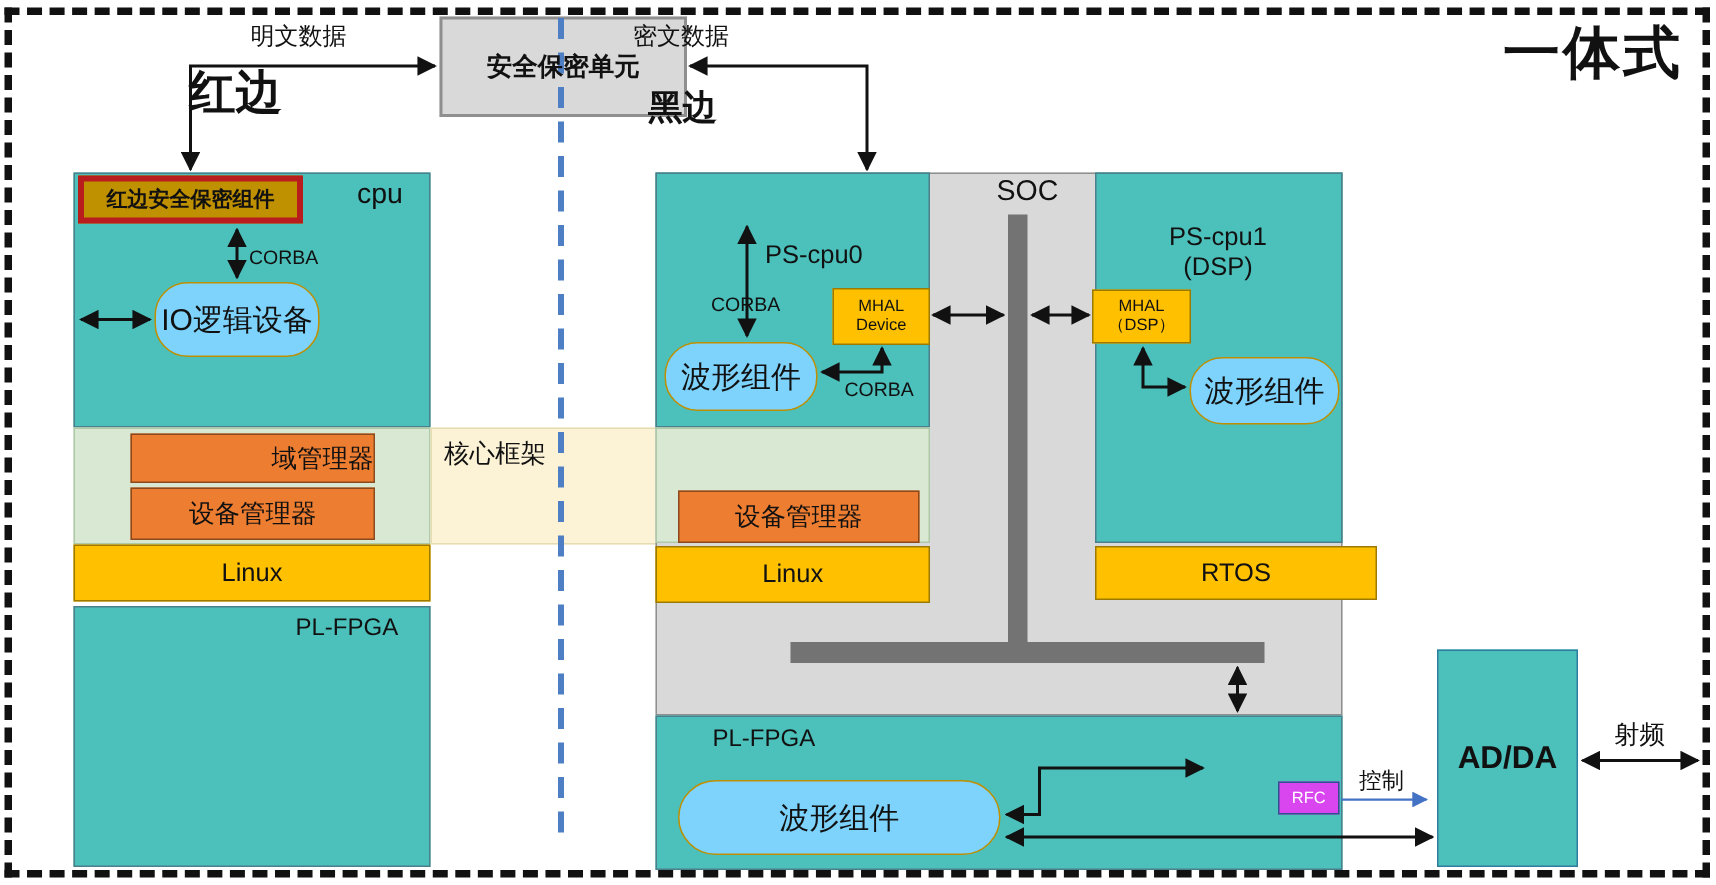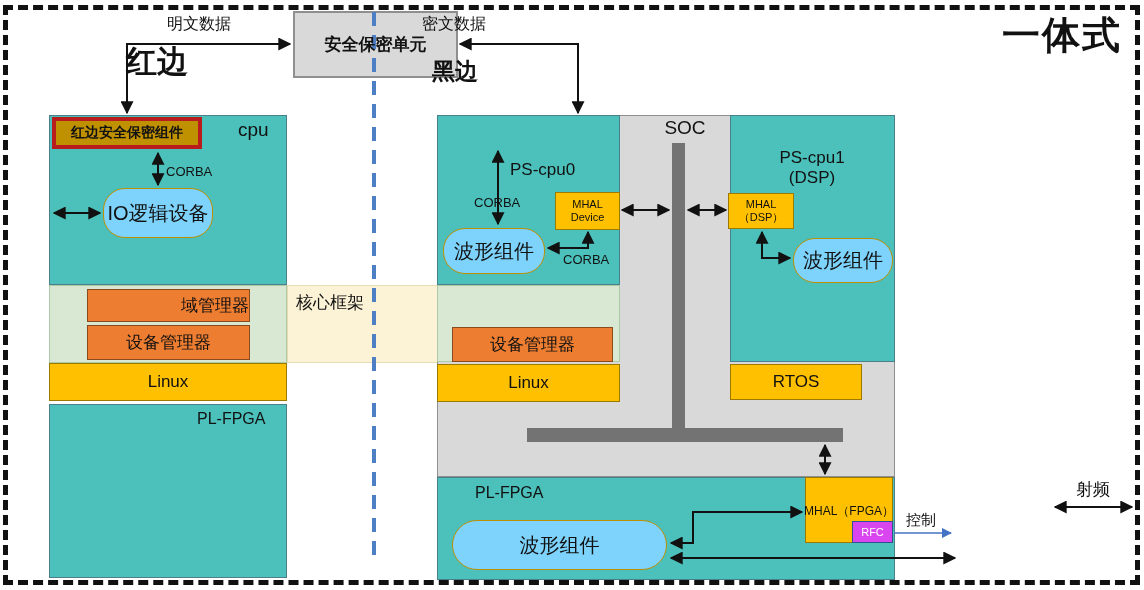--- a/index.html
+++ b/index.html
@@ -94,36 +94,36 @@
     <span>PS-cpu1</span>
     <span>(DSP)</span>
   </div>
   <div class="abs gold center t11" style="left:728px;top:193px;width:66px;height:36px;flex-direction:column;">
     <span class="lbl" style="position:relative;">MHAL</span>
     <span class="lbl" style="position:relative;">（DSP）</span>
   </div>
   <div class="abs round center t20" style="left:793px;top:238px;width:100px;height:45px;">
     <span class="lbl" style="position:relative;">波形组件</span>
   </div>
-  <div class="abs gold center t17" style="left:730px;top:364px;width:132px;height:36px;">
+  <div class="abs gold center t17" style="left:730px;top:364px;width:188px;height:36px;">
     <span class="lbl" style="position:relative;">RTOS</span>
   </div>
 
   <div class="abs teal" style="left:437px;top:477px;width:458px;height:103px;"></div>
   <div class="lbl t16" style="left:475px;top:484px;">PL-FPGA</div>
   <div class="abs round center t20" style="left:452px;top:520px;width:215px;height:50px;border-radius:26px;">
     <span class="lbl" style="position:relative;">波形组件</span>
   </div>
-  <div class="abs gold" style="left:805px;top:477px;width:88px;height:66px;">
-    <div class="lbl center" style="position:relative;top:25px;width:100%;font-size:12px;">MHAL（FPGA）</div>
-  </div>
   <div class="abs center" style="left:852px;top:521px;width:41px;height:22px;background:#d946ef;border:1px solid #2f528f;color:#fff;font-size:11px;">
     <span class="lbl" style="position:relative;color:#fff;">RFC</span>
   </div>
 
+  <div class="abs teal center b" style="left:958px;top:433px;width:94px;height:145px;border:1.5px solid #2f7ea0;font-size:21px;">
+    <span class="lbl" style="position:relative;">AD/DA</span>
+  </div>
   <div class="lbl" style="left:1076px;top:478px;font-size:17px;">射频</div>
   <div class="lbl" style="left:906px;top:511px;font-size:15px;">控制</div>
 
   <svg class="overlay" width="1144" height="590" viewBox="0 0 1144 590">
     <defs>
       <marker id="ah" viewBox="0 0 10 10" refX="9" refY="5" markerWidth="6.5" markerHeight="6.5" orient="auto-start-reverse">
         <path d="M0,0 L10,5 L0,10 z" fill="#111"></path>
       </marker>
       <marker id="ahb" viewBox="0 0 10 10" refX="9" refY="5" markerWidth="7" markerHeight="7" orient="auto-start-reverse">
         <path d="M0,0 L10,5 L0,10 z" fill="#4472C4"></path>

